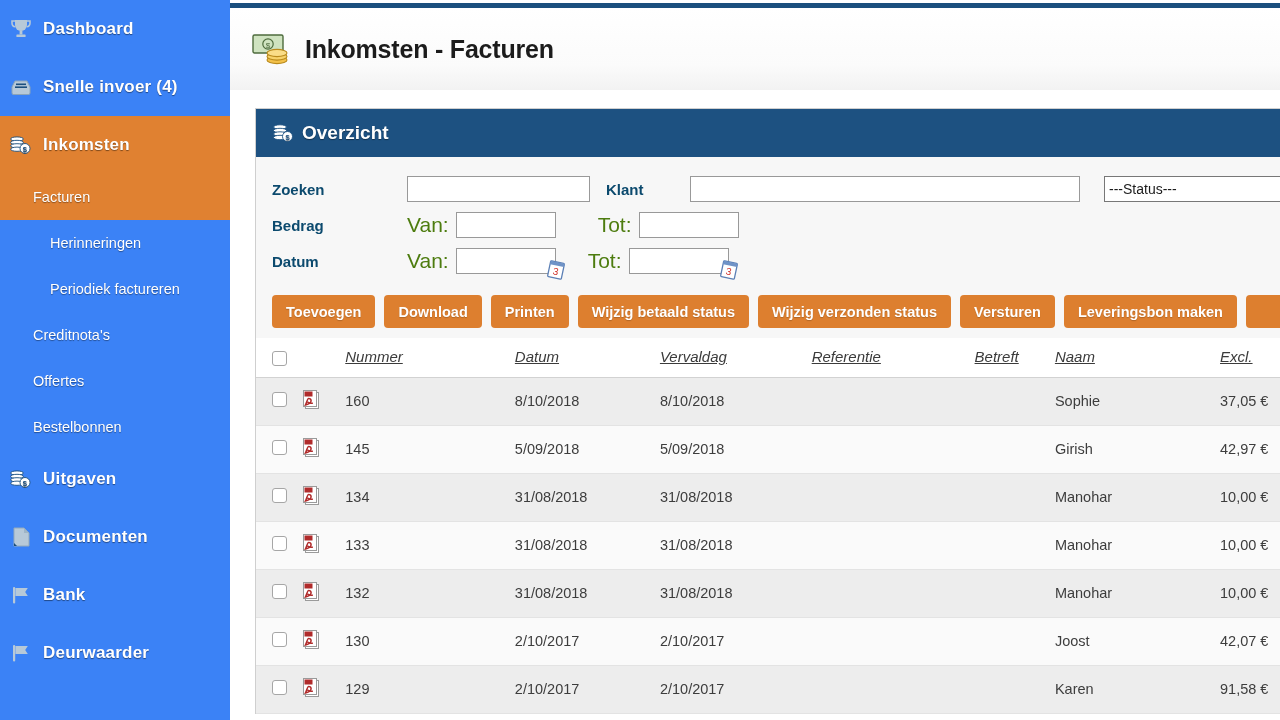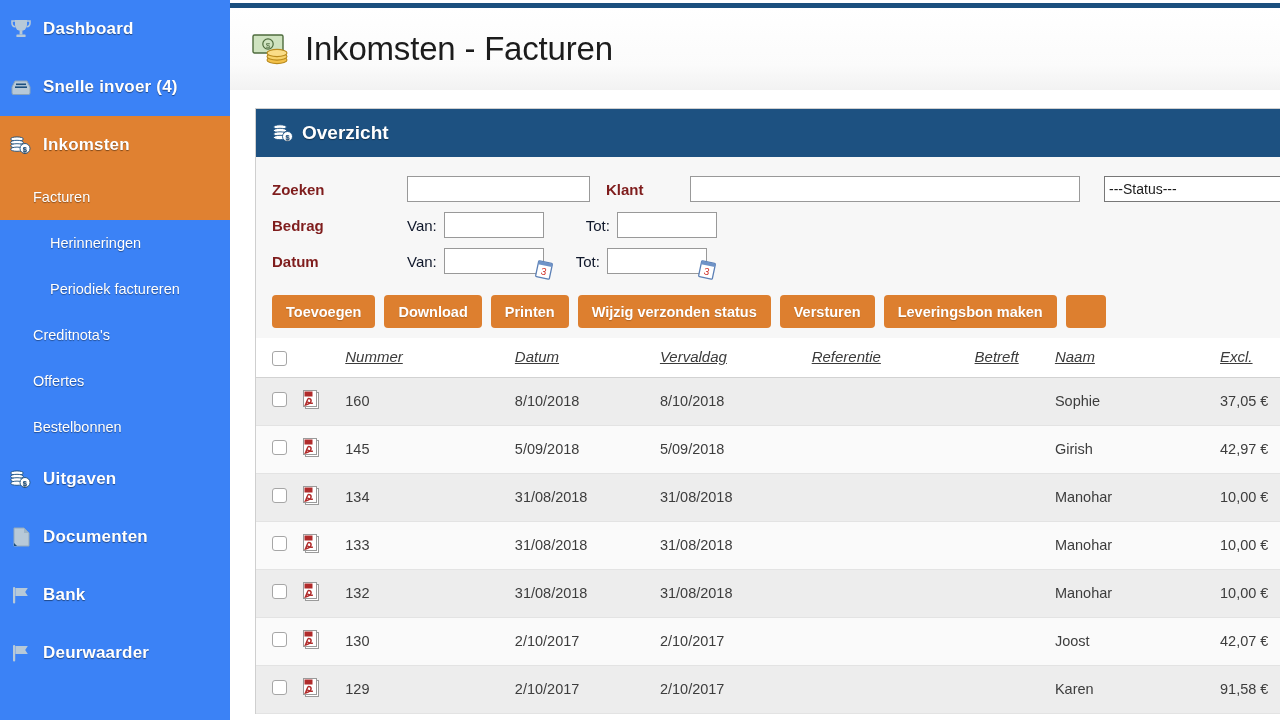--- a/index.html
+++ b/index.html
@@ -53,21 +53,21 @@
   .topbar-strip-inner { height: 3px; background: #ffffff; }
 
   #page-head {
     display: flex; align-items: center;
     height: 82px;
     padding-left: 22px;
     background: linear-gradient(#ffffff, #fbfbfb 70%, #f2f2f2);
   }
   #page-head .money-ic { margin-right: 13px; display: flex; align-items: center; }
   #page-title {
-    font-size: 33px; color: #1c1c1c; font-weight: normal;
+    font-size: 25px; color: #1c1c1c; font-weight: bold;
     letter-spacing: -.2px;
   }
 
   
   #panel {
     position: absolute; left: 25px; top: 108px;
     width: 1100px;
     border: 1px solid #cfcfcf;
     border-bottom: none;
     background: #ffffff;
@@ -81,23 +81,23 @@
   }
   #panel-head .ic { margin-right: 8px; display: flex; align-items: center; }
 
   #filters {
     background: #f7f7f7;
     padding: 14px 0 10px 16px;
   }
   .frow { display: flex; align-items: center; height: 36px; }
   .flabel {
     width: 135px; min-width: 135px;
-    font-size: 15px; font-weight: bold; color: #7f1d1d;
-  }
-  .sublabel { font-size: 15px; color: #0f172a; margin-right: 7px; }
+    font-size: 15px; font-weight: bold; color: #0c4a6e;
+  }
+  .sublabel { font-size: 21px; color: #4d7c0f; margin-right: 7px; }
   .tbox {
     border: 1px solid #999999; background: #ffffff;
     height: 26px; outline: none;
     font-family: "Liberation Sans", sans-serif; font-size: 14px;
     padding: 0 4px; color: #222;
   }
   .tbox.zoeken { width: 183px; }
   .tbox.klant  { width: 390px; }
   .tbox.amount { width: 100px; }
   .tbox.date   { width: 100px; }
@@ -361,20 +361,21 @@
             </svg>
           </span></span>
         </div>
 
       </div>
 
       <div id="btnrow">
           <button class="btn">Toevoegen</button>
           <button class="btn">Download</button>
           <button class="btn">Printen</button>
+          <button class="btn">Wijzig betaald status</button>
           <button class="btn">Wijzig verzonden status</button>
           <button class="btn">Versturen</button>
           <button class="btn">Leveringsbon maken</button>
           <button class="btn" style="min-width: 40px;"></button>
         </div>
 
       <table id="tbl">
         <thead>
           <tr>
               <th class="c-chk"><span class="cb"></span></th>

